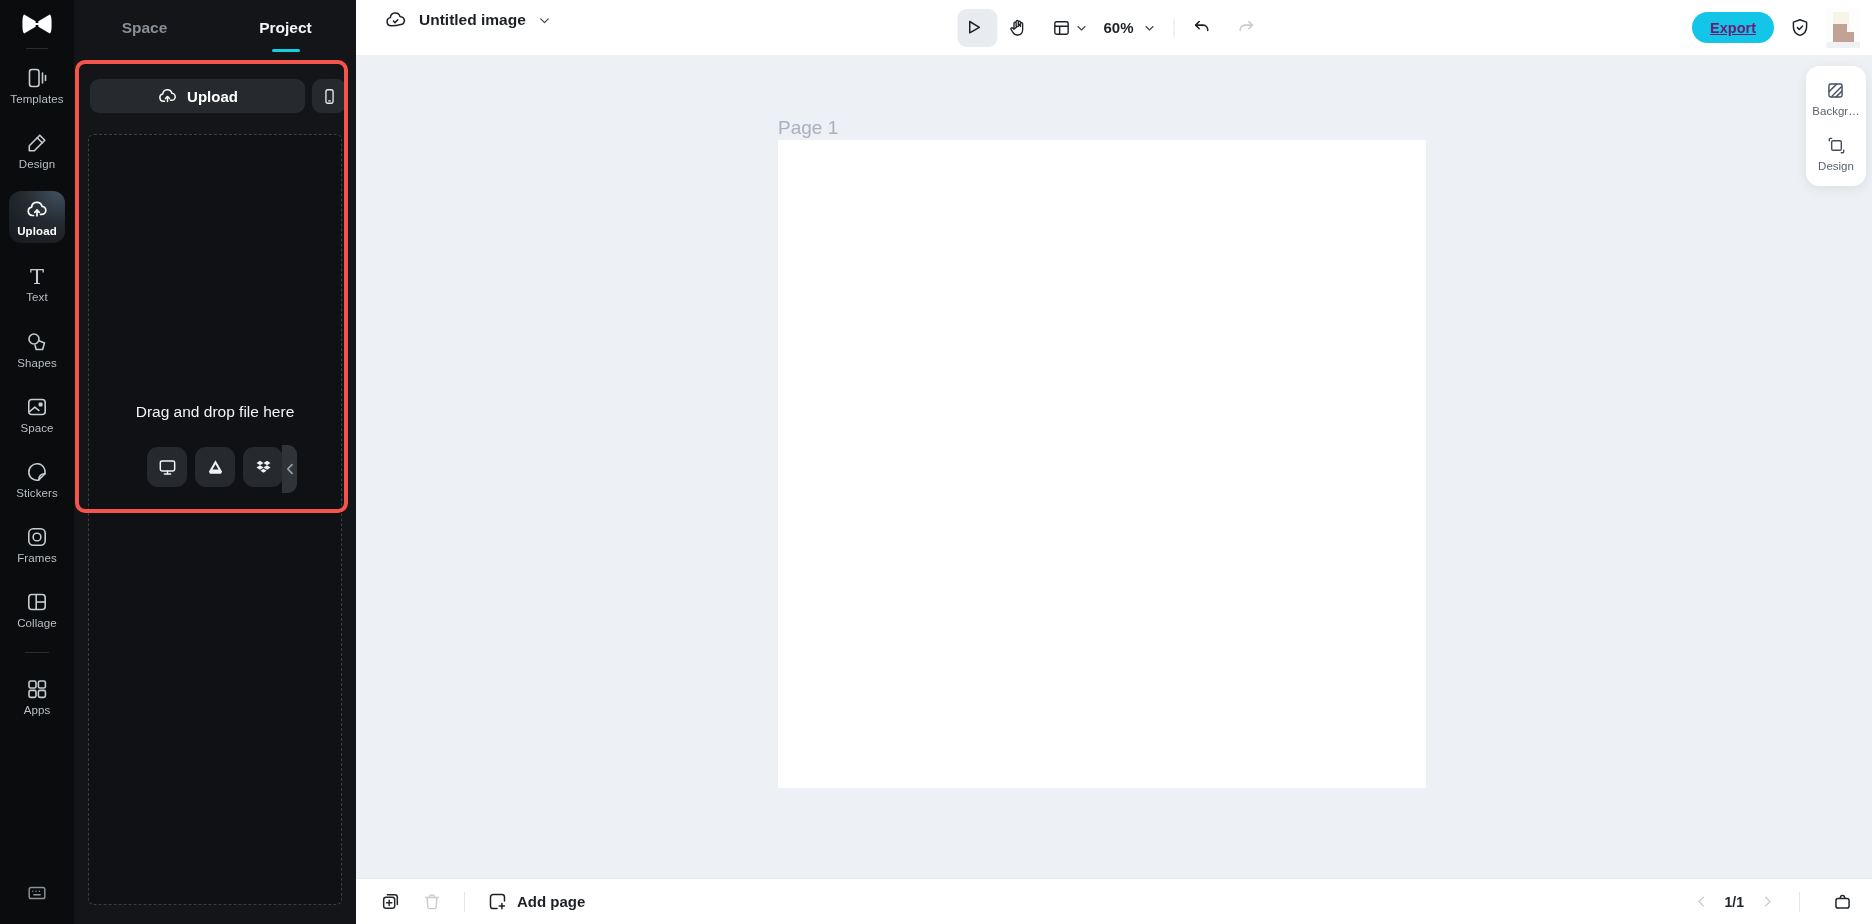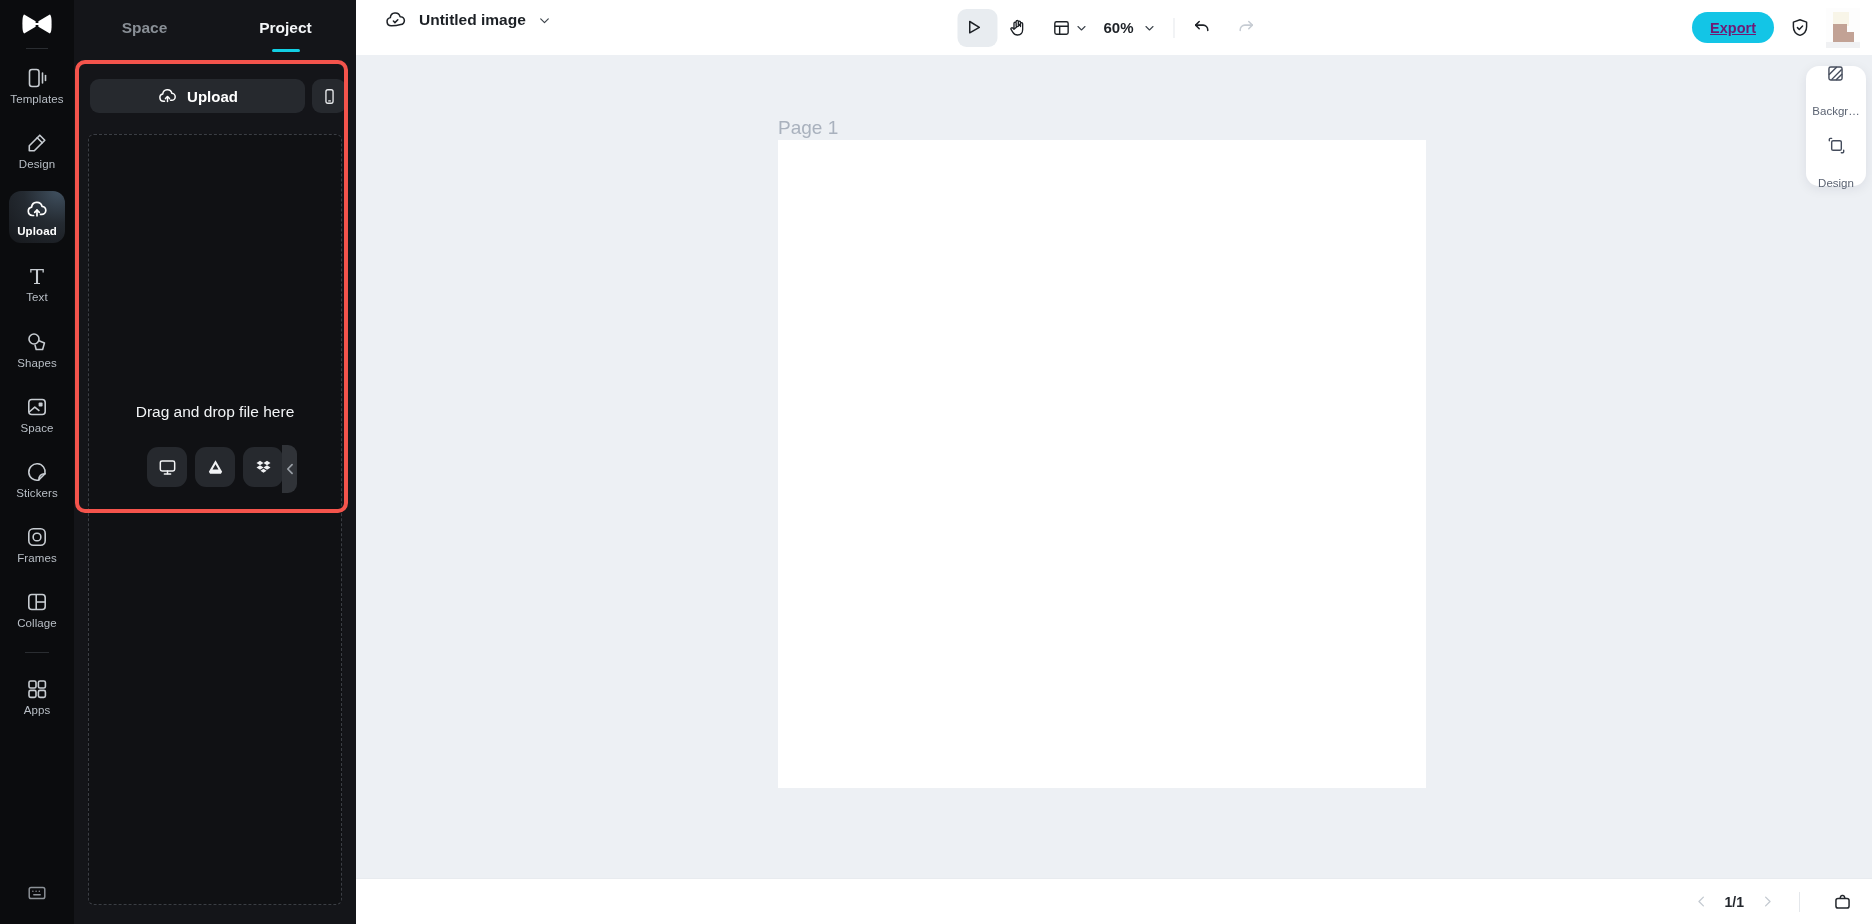--- a/index.html
+++ b/index.html
@@ -75,21 +75,21 @@
 
   
   .canvas { position:absolute; left:356px; top:55px; width:1516px; height:823px; background:#edf0f4; }
   .page-label { position:absolute; left:422px; top:62px; font-size:19px; color:#a9b1bd; }
   .page { position:absolute; left:422px; top:85px; width:648px; height:648px; background:#ffffff; }
 
   
   .right-card { position:absolute; top:11px; right:6px; width:60px; height:120px; background:#ffffff;
     border-radius:13px; box-shadow:0 3px 12px rgba(20,30,45,.08); display:flex; flex-direction:column;
     align-items:center; justify-content:center; gap:18px; }
-  .rc-item { display:flex; flex-direction:column; align-items:center; gap:21px; color:#444c5c; cursor:pointer; }
+  .rc-item { display:flex; flex-direction:column; align-items:center; gap:4px; color:#444c5c; cursor:pointer; }
   .rc-item .rc-lbl { font-size:11.5px; color:#5b6372; }
 
   
   .bottombar { position:absolute; left:356px; top:878px; width:1516px; height:46px; background:#ffffff;
     border-top:1px solid #e8ebef; z-index:10; }
   .bb-left { position:absolute; left:16px; top:0; height:45px; display:flex; align-items:center; gap:6px; }
   .bb-btn { width:36px; height:34px; border-radius:8px; display:flex; align-items:center;
     justify-content:center; color:#23272c; cursor:pointer; }
   .bb-btn.disabled { color:#c6ccd2; cursor:default; }
   .addpage-btn { height:34px; border-radius:8px; display:flex; align-items:center; gap:9px;
@@ -376,20 +376,43 @@
         <rect x="6.5" y="6.5" width="11" height="11" rx="1.6"></rect>
         <path d="M6.5 3.8H4.8c-.6 0-1 .4-1 1v1.7M17.5 20.2h1.7c.6 0 1-.4 1-1v-1.7"></path>
         <path d="M19.2 14.2v3.3m-1.6 1.7h3.3" stroke-width="0"></path>
       </svg>
       <span class="rc-lbl">Design</span>
     </div>
   </div>
 </div>
 
 <div class="bottombar">
+  <div class="bb-left">
+    <div class="bb-btn">
+      <svg width="21" height="21" viewBox="0 0 24 24" fill="none" stroke="currentColor" stroke-width="1.7" stroke-linecap="round" stroke-linejoin="round">
+        <path d="M8.5 4.2h8.3a3 3 0 0 1 3 3v8.3"></path>
+        <rect x="4.2" y="7.2" width="12.6" height="12.6" rx="2.6"></rect>
+        <path d="M10.5 10.5v6M7.5 13.5h6"></path>
+      </svg>
+    </div>
+    <div class="bb-btn disabled">
+      <svg width="20" height="20" viewBox="0 0 24 24" fill="none" stroke="currentColor" stroke-width="1.7" stroke-linecap="round" stroke-linejoin="round">
+        <path d="M4.5 6.5h15M9.5 6V4.8a1.3 1.3 0 0 1 1.3-1.3h2.4a1.3 1.3 0 0 1 1.3 1.3V6"></path>
+        <path d="M6.2 6.5l.8 11.5a2 2 0 0 0 2 1.9h6a2 2 0 0 0 2-1.9l.8-11.5"></path>
+      </svg>
+    </div>
+    <div class="v-divider"></div>
+    <div class="addpage-btn">
+      <svg width="21" height="21" viewBox="0 0 24 24" fill="none" stroke="currentColor" stroke-width="1.7" stroke-linecap="round" stroke-linejoin="round">
+        <path d="M20 11.5V7a3 3 0 0 0-3-3H7a3 3 0 0 0-3 3v10a3 3 0 0 0 3 3h4.5"></path>
+        <path d="M17 14.2v6M14 17.2h6"></path>
+      </svg>
+      <span>Add page</span>
+    </div>
+  </div>
 
   <div class="bb-right">
     <span class="pager-arrow">
       <svg width="15" height="15" viewBox="0 0 24 24" fill="none" stroke="currentColor" stroke-width="2.2" stroke-linecap="round" stroke-linejoin="round">
         <path d="M15 5l-7 7 7 7"></path>
       </svg>
     </span>
     <span class="page-indicator">1/1</span>
     <span class="pager-arrow">
       <svg width="15" height="15" viewBox="0 0 24 24" fill="none" stroke="currentColor" stroke-width="2.2" stroke-linecap="round" stroke-linejoin="round">

